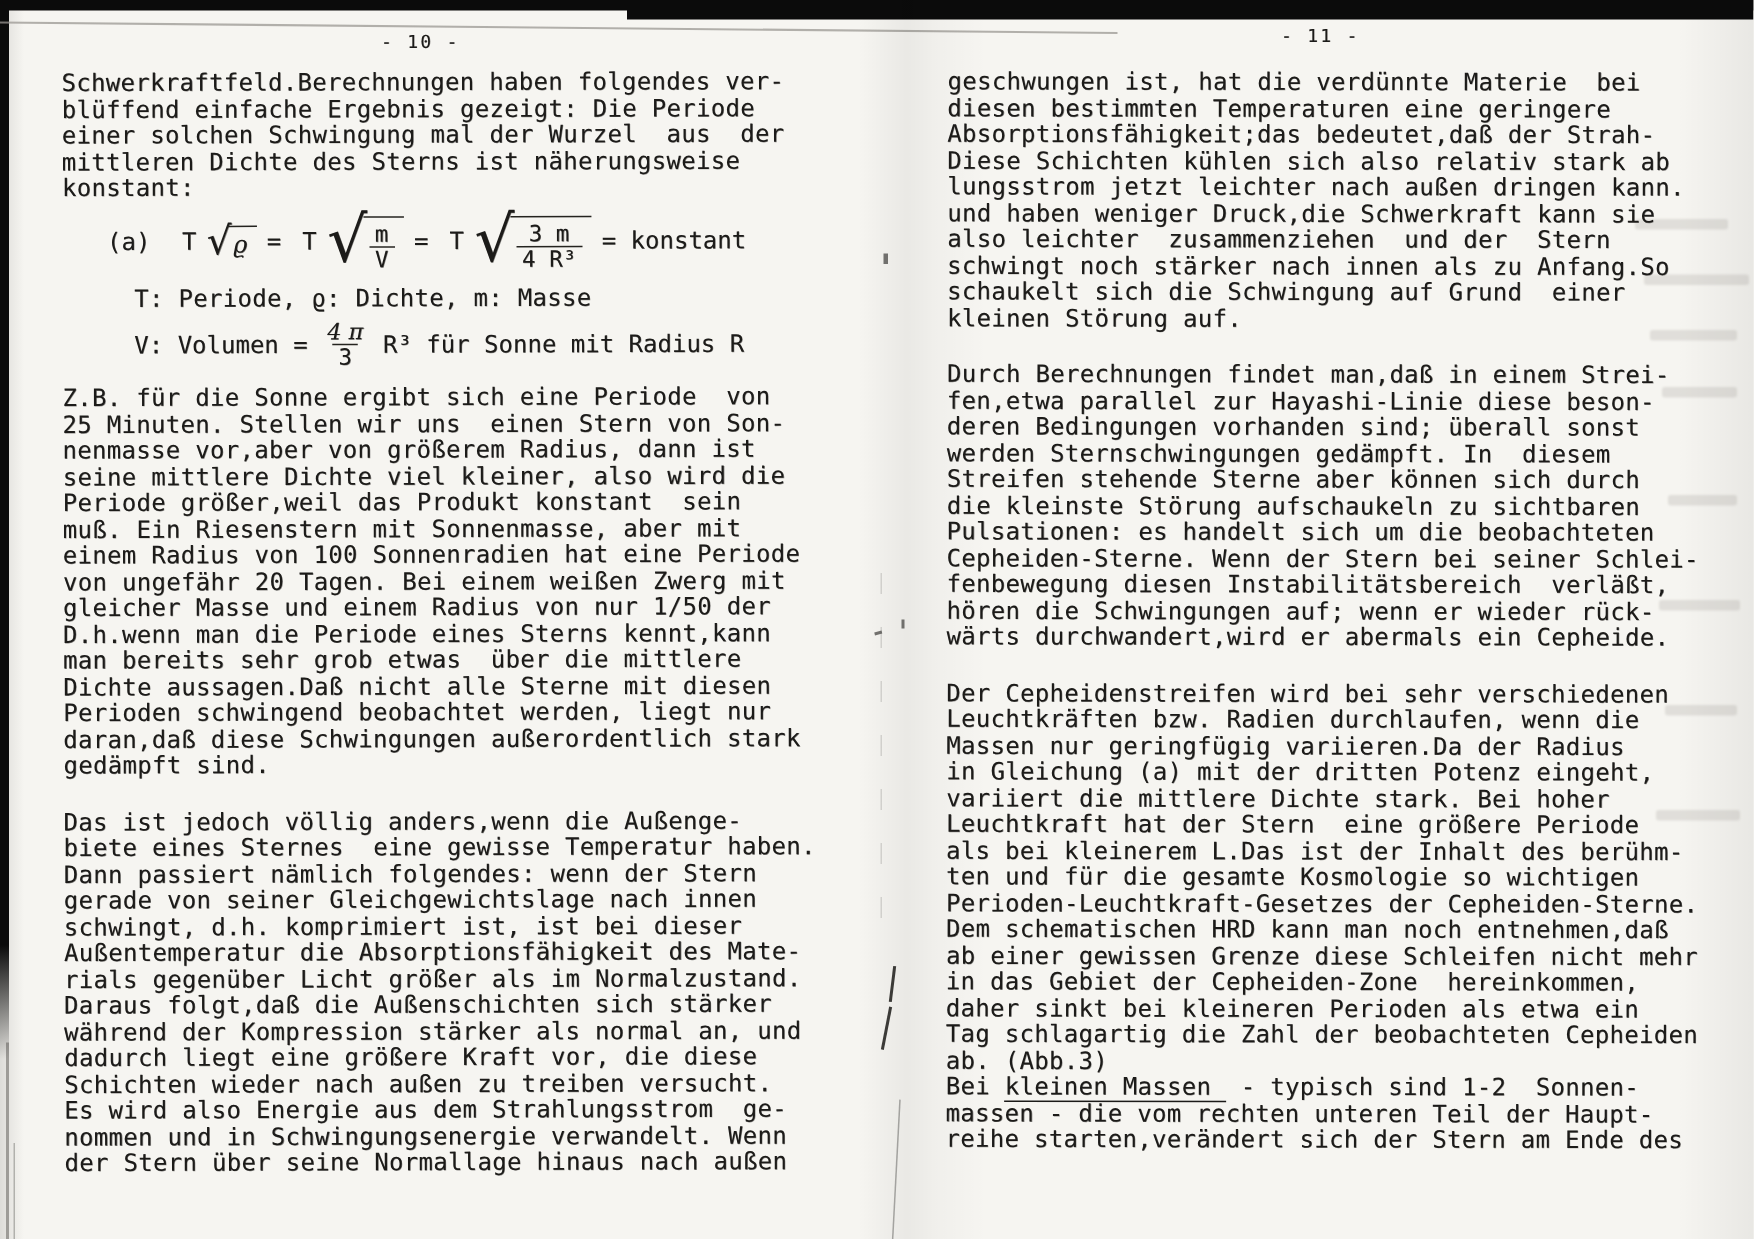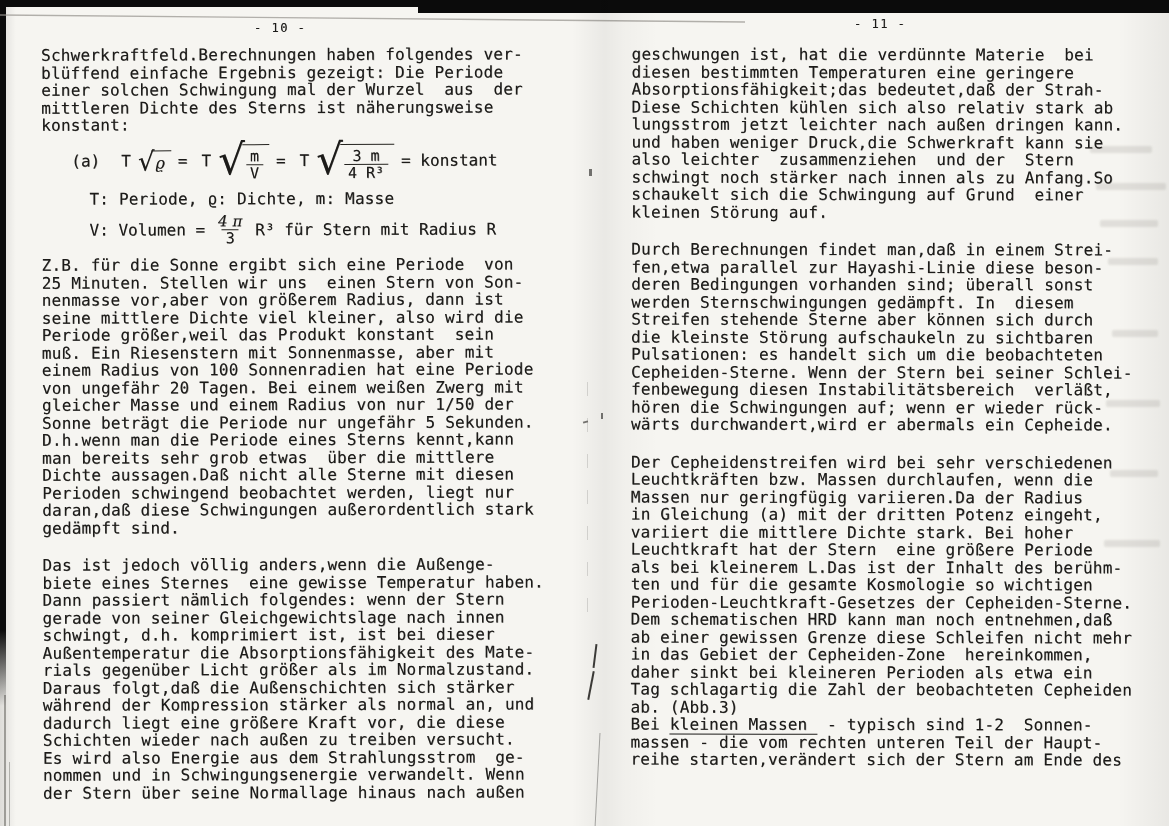--- a/index.html
+++ b/index.html
@@ -142,35 +142,34 @@
   </div>
 
   <div class="defs">
     <div class="line def1">T: Periode, ϱ: Dichte, m: Masse</div>
     <div class="def2-row">
       <span>V: Volumen =</span>
       <span class="frac">
         <span class="fn it">4 π</span>
         <span class="fd">3</span>
       </span>
-      <span>R³ für Stern mit Radius R</span>
+      <span>R³ für Sonne mit Radius R</span>
     </div>
   </div>
 
   <div class="para gap10">
       <div class="line">Z.B. für die Sonne ergibt sich eine Periode  von</div>
       <div class="line">25 Minuten. Stellen wir uns  einen Stern von Son-</div>
       <div class="line">nenmasse vor,aber von größerem Radius, dann ist</div>
       <div class="line">seine mittlere Dichte viel kleiner, also wird die</div>
       <div class="line">Periode größer,weil das Produkt konstant  sein</div>
       <div class="line">muß. Ein Riesenstern mit Sonnenmasse, aber mit</div>
       <div class="line">einem Radius von 100 Sonnenradien hat eine Periode</div>
       <div class="line">von ungefähr 20 Tagen. Bei einem weißen Zwerg mit</div>
       <div class="line">gleicher Masse und einem Radius von nur 1/50 der</div>
-      <div class="line">Sonne beträgt die Periode nur ungefähr 5 Sekunden.</div>
       <div class="line">D.h.wenn man die Periode eines Sterns kennt,kann</div>
       <div class="line">man bereits sehr grob etwas  über die mittlere</div>
       <div class="line">Dichte aussagen.Daß nicht alle Sterne mit diesen</div>
       <div class="line">Perioden schwingend beobachtet werden, liegt nur</div>
       <div class="line">daran,daß diese Schwingungen außerordentlich stark</div>
       <div class="line">gedämpft sind.</div>
     </div>
   <div class="para gap12">
       <div class="line">Das ist jedoch völlig anders,wenn die Außenge-</div>
       <div class="line">biete eines Sternes  eine gewisse Temperatur haben.</div>
@@ -210,21 +209,21 @@
       <div class="line">Streifen stehende Sterne aber können sich durch</div>
       <div class="line">die kleinste Störung aufschaukeln zu sichtbaren</div>
       <div class="line">Pulsationen: es handelt sich um die beobachteten</div>
       <div class="line">Cepheiden-Sterne. Wenn der Stern bei seiner Schlei-</div>
       <div class="line">fenbewegung diesen Instabilitätsbereich  verläßt,</div>
       <div class="line">hören die Schwingungen auf; wenn er wieder rück-</div>
       <div class="line">wärts durchwandert,wird er abermals ein Cepheide.</div>
     </div>
   <div class="para gap12">
       <div class="line">Der Cepheidenstreifen wird bei sehr verschiedenen</div>
-      <div class="line">Leuchtkräften bzw. Massen durchlaufen, wenn die</div>
+      <div class="line">Leuchtkräften bzw. Radien durchlaufen, wenn die</div>
       <div class="line">Massen nur geringfügig variieren.Da der Radius</div>
       <div class="line">in Gleichung (a) mit der dritten Potenz eingeht,</div>
       <div class="line">variiert die mittlere Dichte stark. Bei hoher</div>
       <div class="line">Leuchtkraft hat der Stern  eine größere Periode</div>
       <div class="line">als bei kleinerem L.Das ist der Inhalt des berühm-</div>
       <div class="line">ten und für die gesamte Kosmologie so wichtigen</div>
       <div class="line">Perioden-Leuchtkraft-Gesetzes der Cepheiden-Sterne.</div>
       <div class="line">Dem schematischen HRD kann man noch entnehmen,daß</div>
       <div class="line">ab einer gewissen Grenze diese Schleifen nicht mehr</div>
       <div class="line">in das Gebiet der Cepheiden-Zone  hereinkommen,</div>

